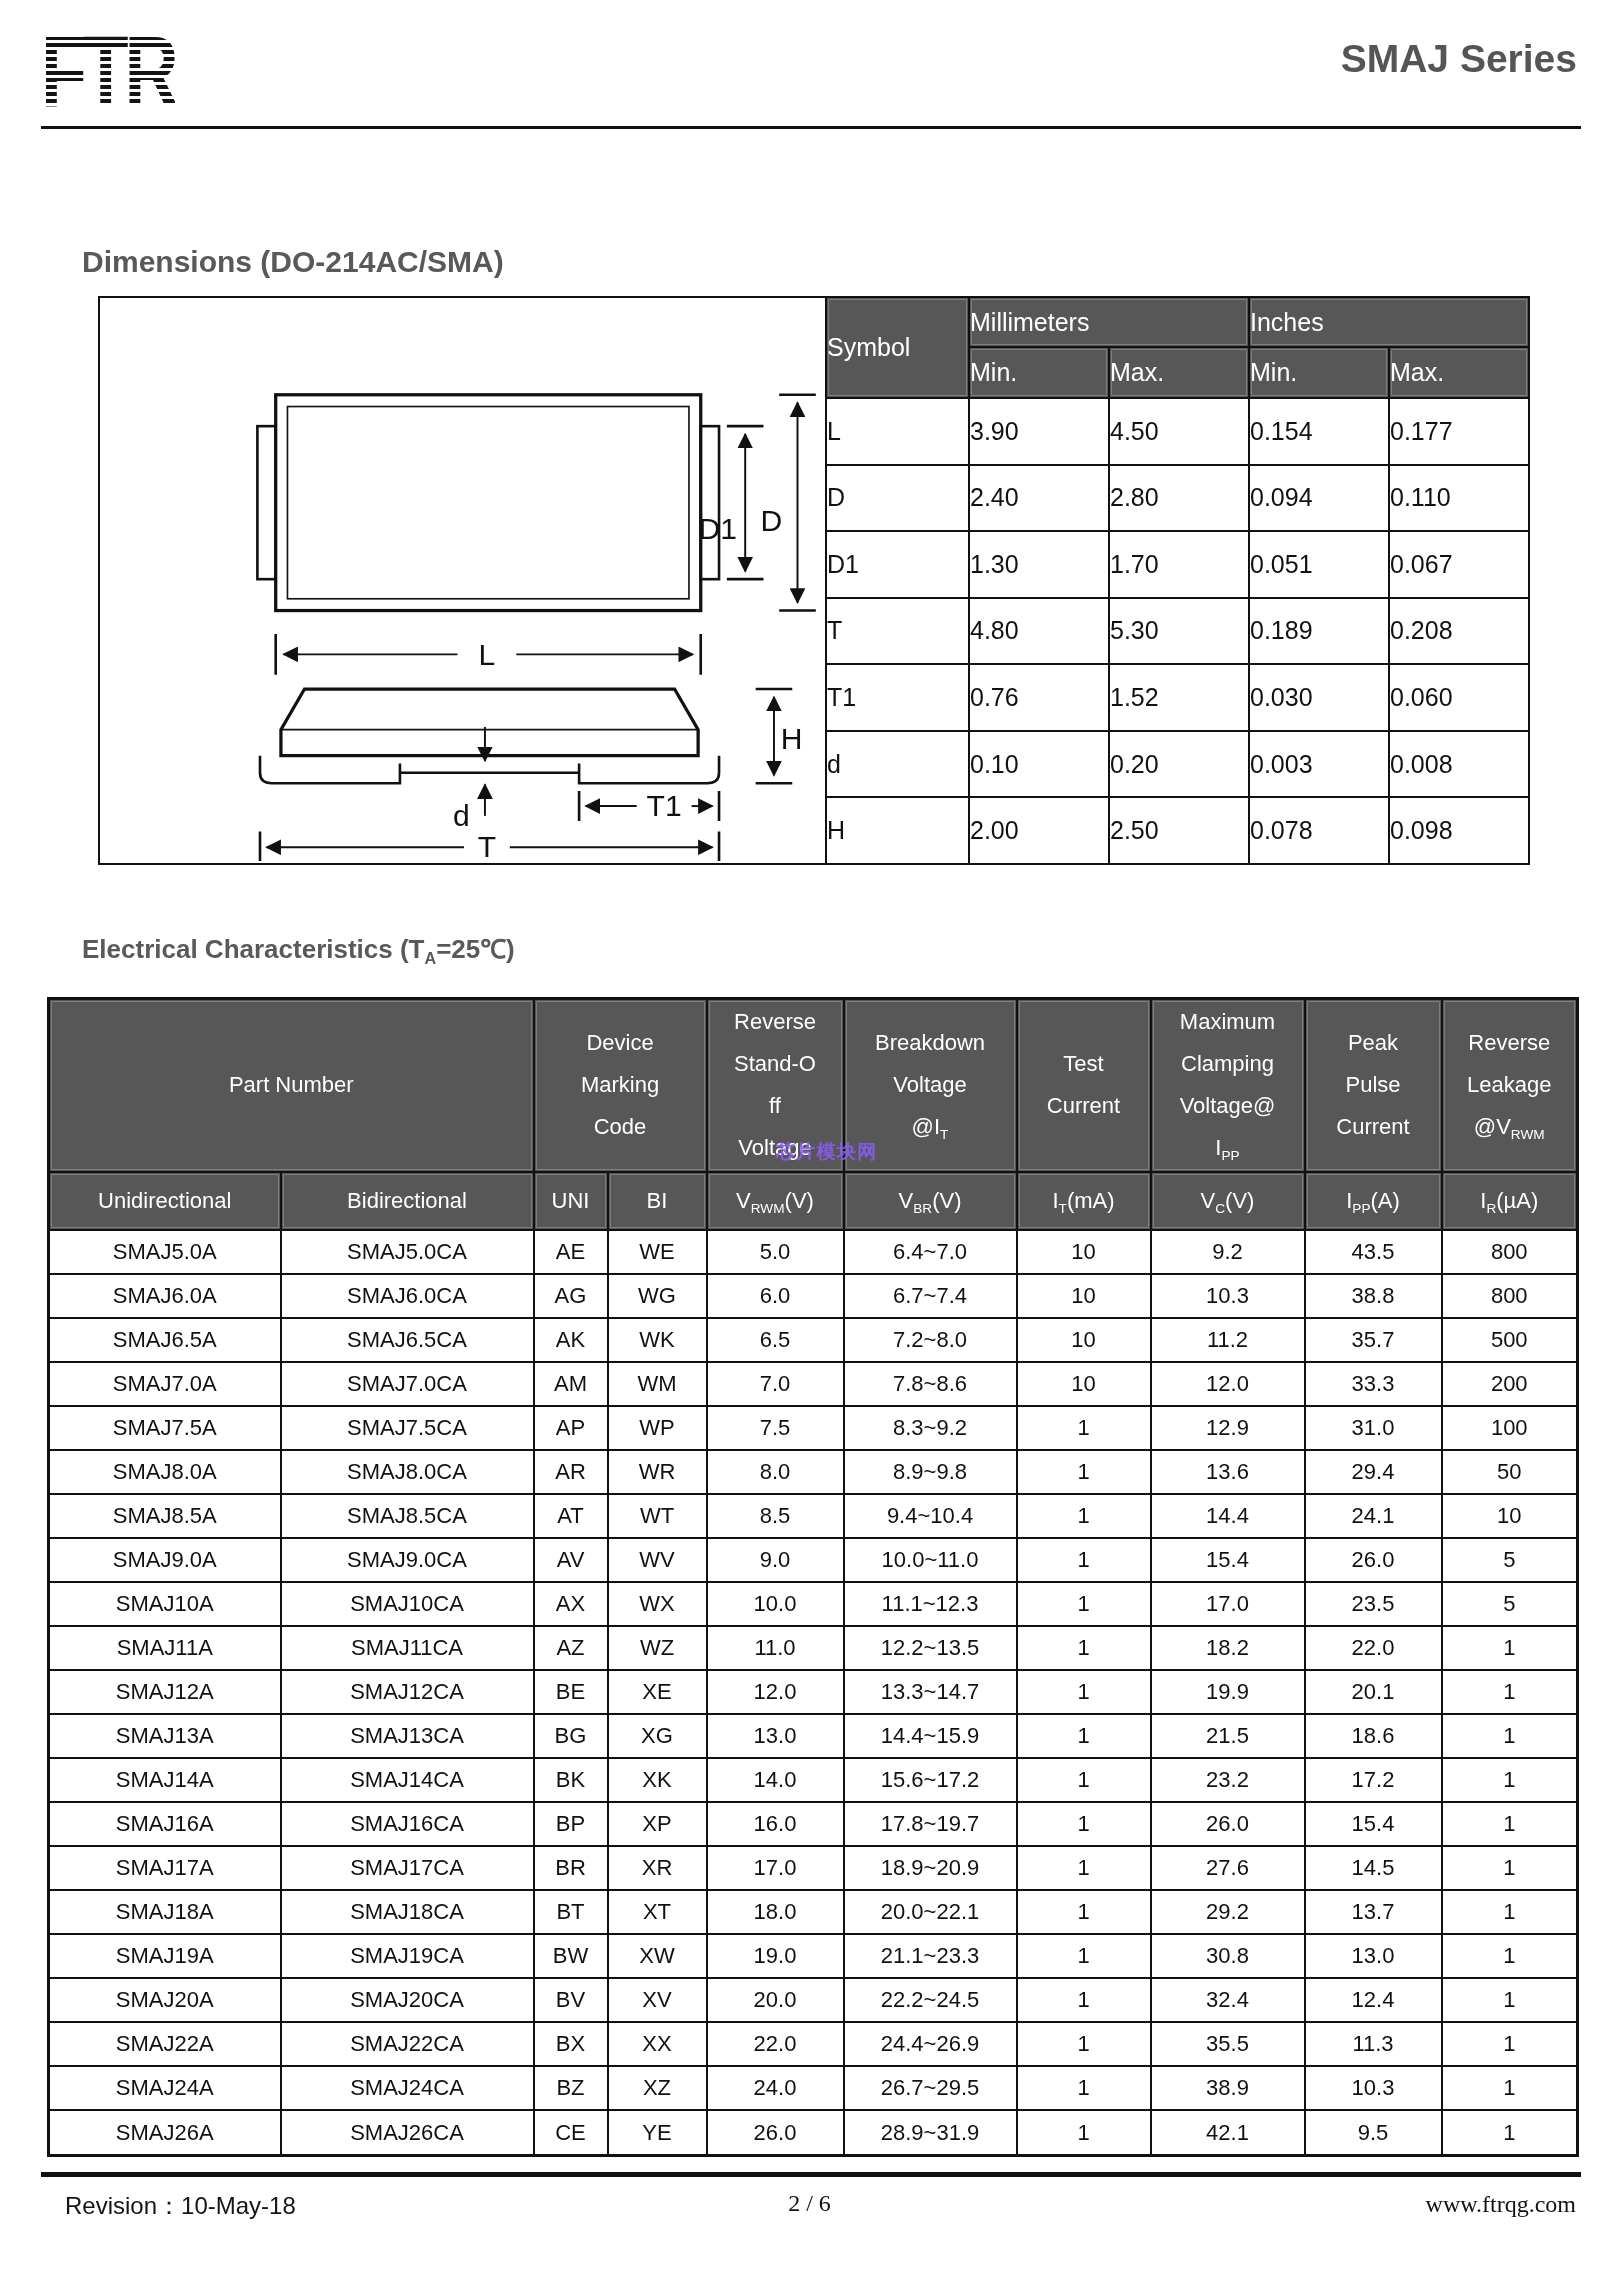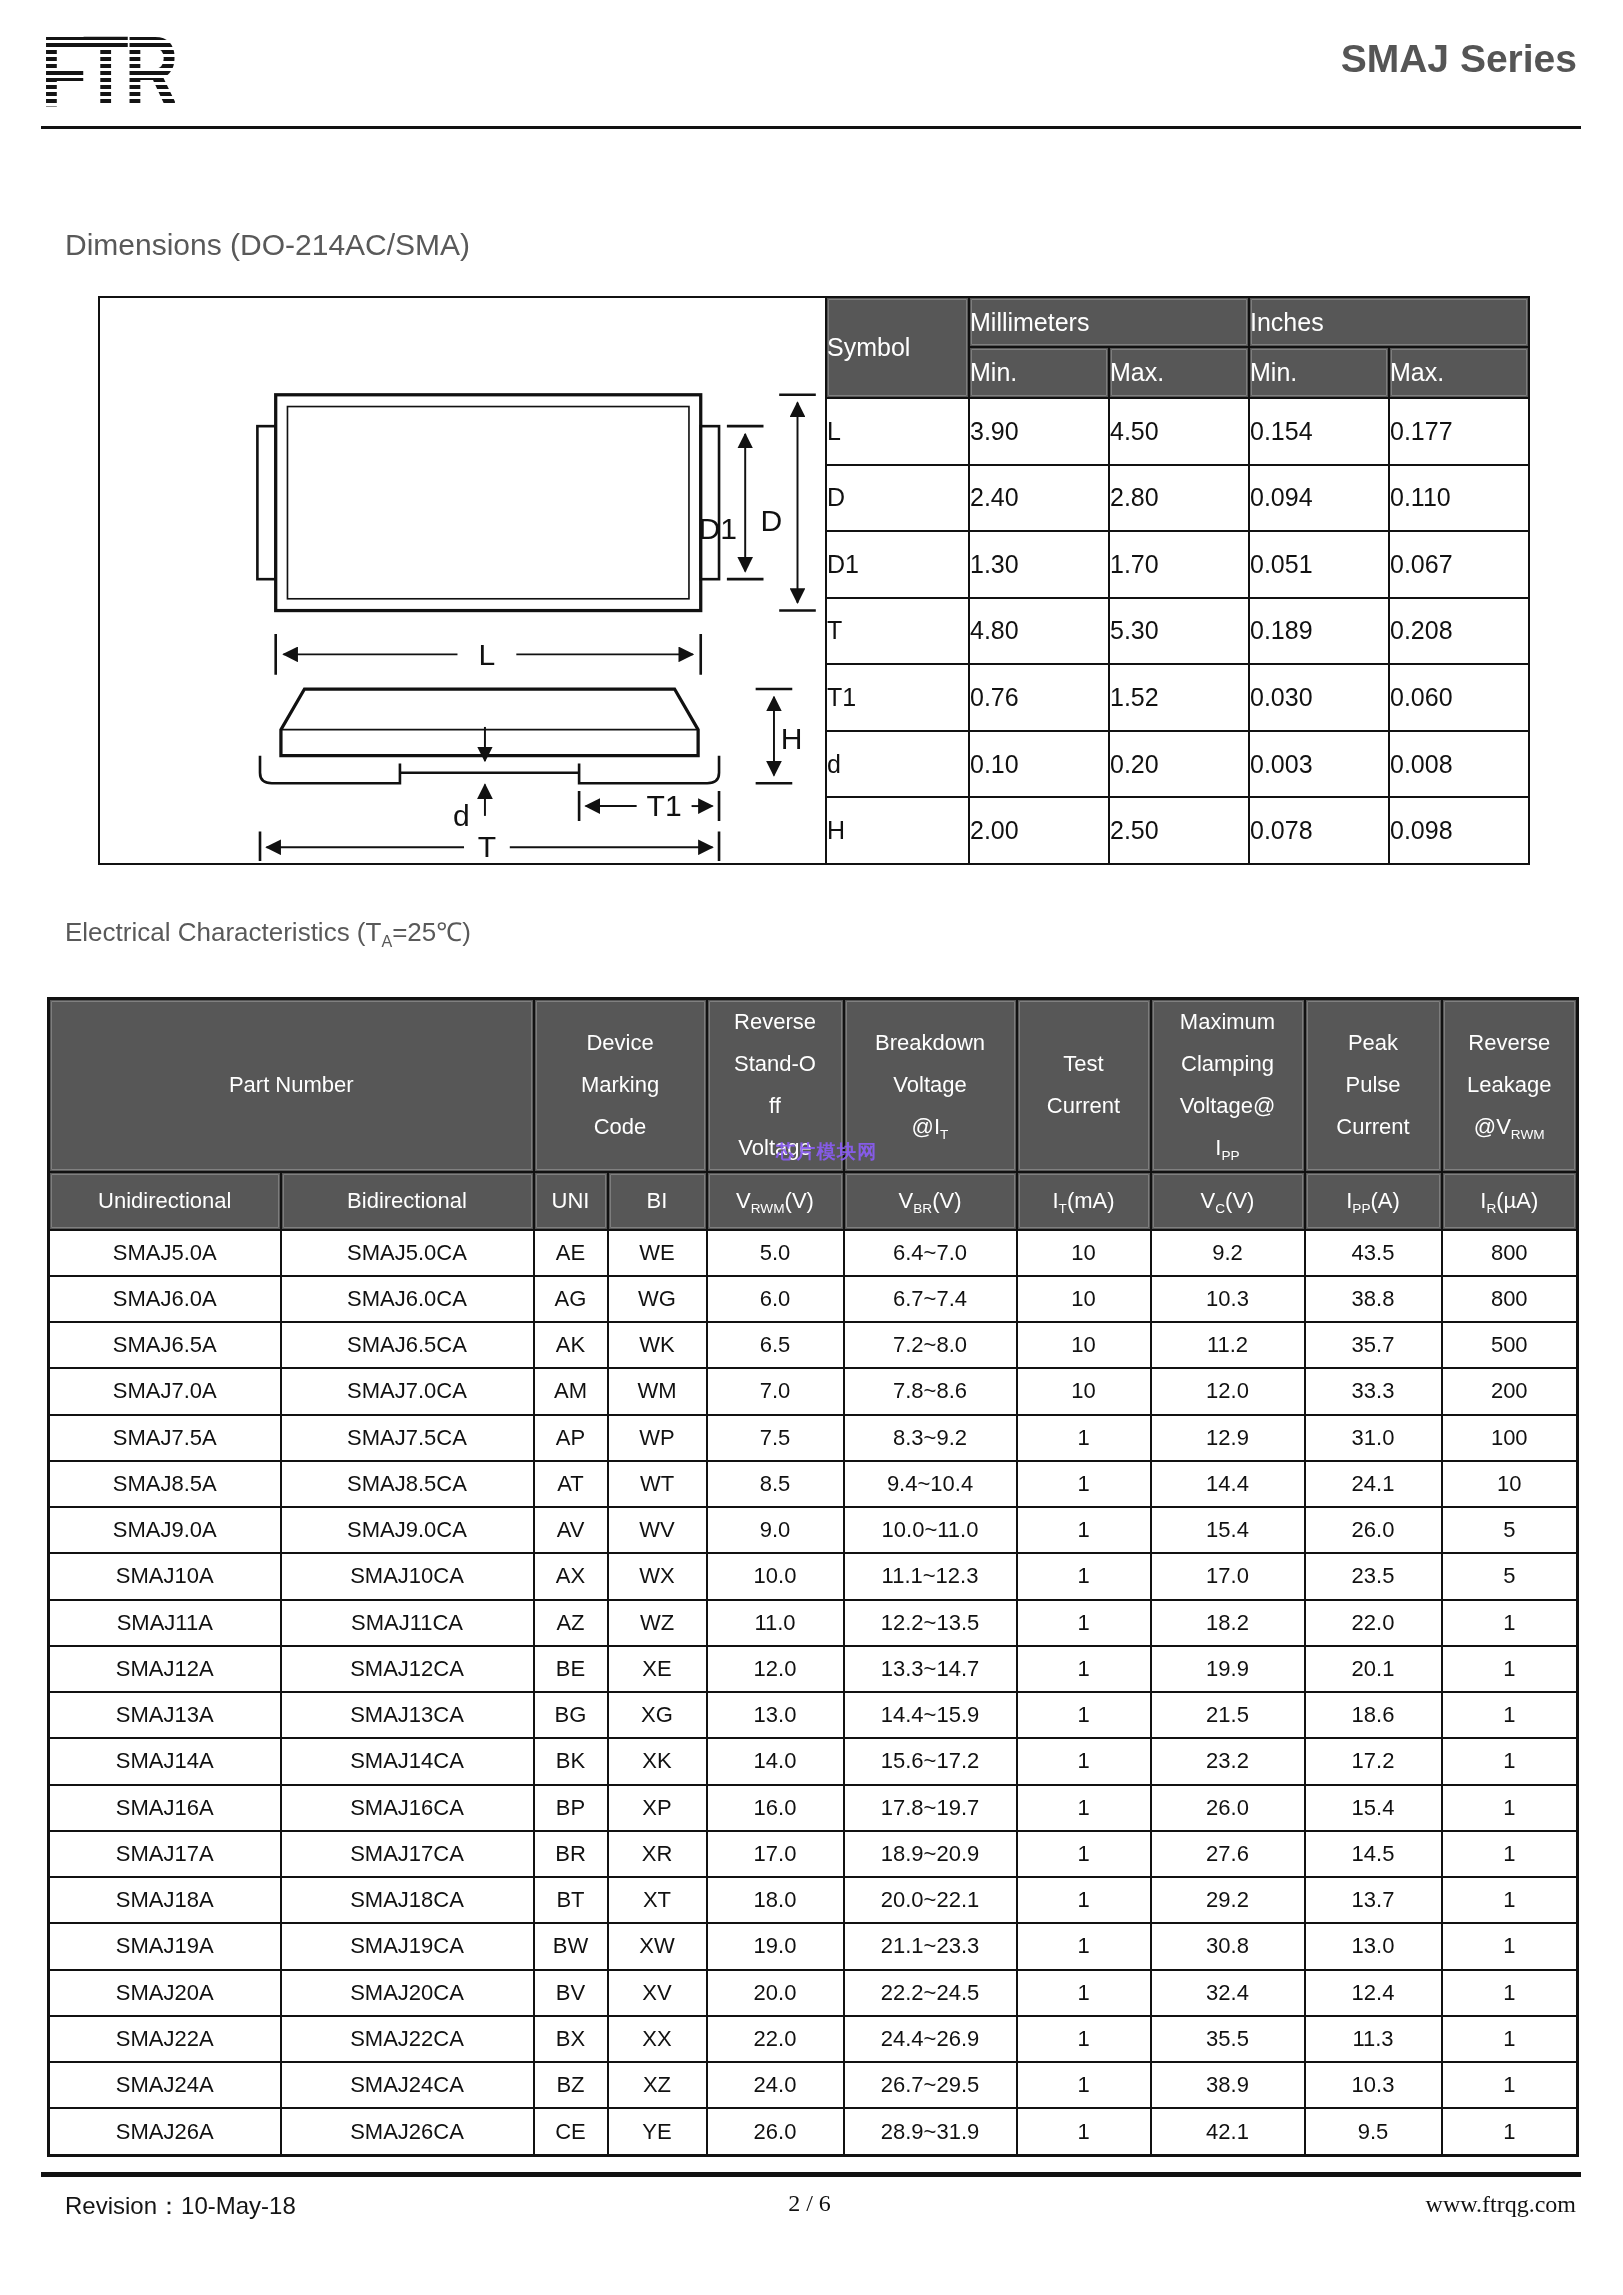--- a/index.html
+++ b/index.html
@@ -18,21 +18,21 @@
   }
   @supports ((-webkit-background-clip:text) or (background-clip:text)){
     .logo{
       background:repeating-linear-gradient(180deg,#141414 0 5.2px,#ffffff 5.2px 8.5px);
       -webkit-background-clip:text;background-clip:text;color:transparent;
     }
   }
   .doc-title{position:absolute;top:37px;right:46px;font-size:39px;font-weight:bold;color:#555;}
   .header-rule{position:absolute;left:41px;right:42px;top:126px;height:3.3px;background:#111;}
 
-  .sec-heading{position:absolute;margin:0;font-weight:normal;color:#595959;}
+  .sec-heading{position:absolute;margin:17px;font-weight:bold;color:#595959;}
   .dim-heading{left:65px;top:228px;font-size:30px;}
   .elec-heading{left:65px;top:913px;font-size:26px;}
   .elec-heading sub{font-size:62%;}
 
   
   .figure-box{position:absolute;left:98px;top:296px;width:1430px;height:569px;
     border:2.6px solid #111;box-sizing:border-box;background:#fff;}
   .diagram{position:absolute;left:0;top:0;width:730px;height:563px;}
   .diagram text{font-family:"Liberation Sans",sans-serif;}
 
@@ -307,20 +307,32 @@
           <td>AP</td>
           <td>WP</td>
           <td>7.5</td>
           <td>8.3~9.2</td>
           <td>1</td>
           <td>12.9</td>
           <td>31.0</td>
           <td>100</td>
         </tr>
         <tr>
+          <td>SMAJ8.0A</td>
+          <td>SMAJ8.0CA</td>
+          <td>AR</td>
+          <td>WR</td>
+          <td>8.0</td>
+          <td>8.9~9.8</td>
+          <td>1</td>
+          <td>13.6</td>
+          <td>29.4</td>
+          <td>50</td>
+        </tr>
+        <tr>
           <td>SMAJ8.5A</td>
           <td>SMAJ8.5CA</td>
           <td>AT</td>
           <td>WT</td>
           <td>8.5</td>
           <td>9.4~10.4</td>
           <td>1</td>
           <td>14.4</td>
           <td>24.1</td>
           <td>10</td>

